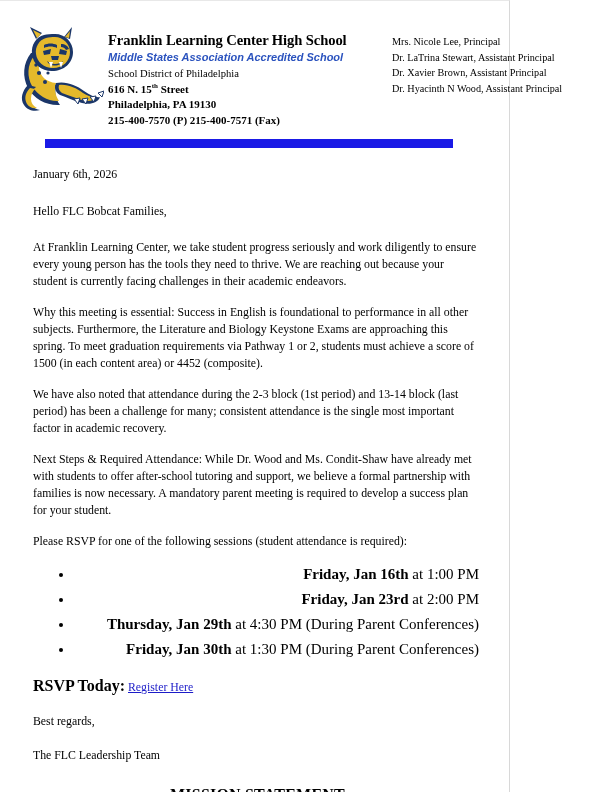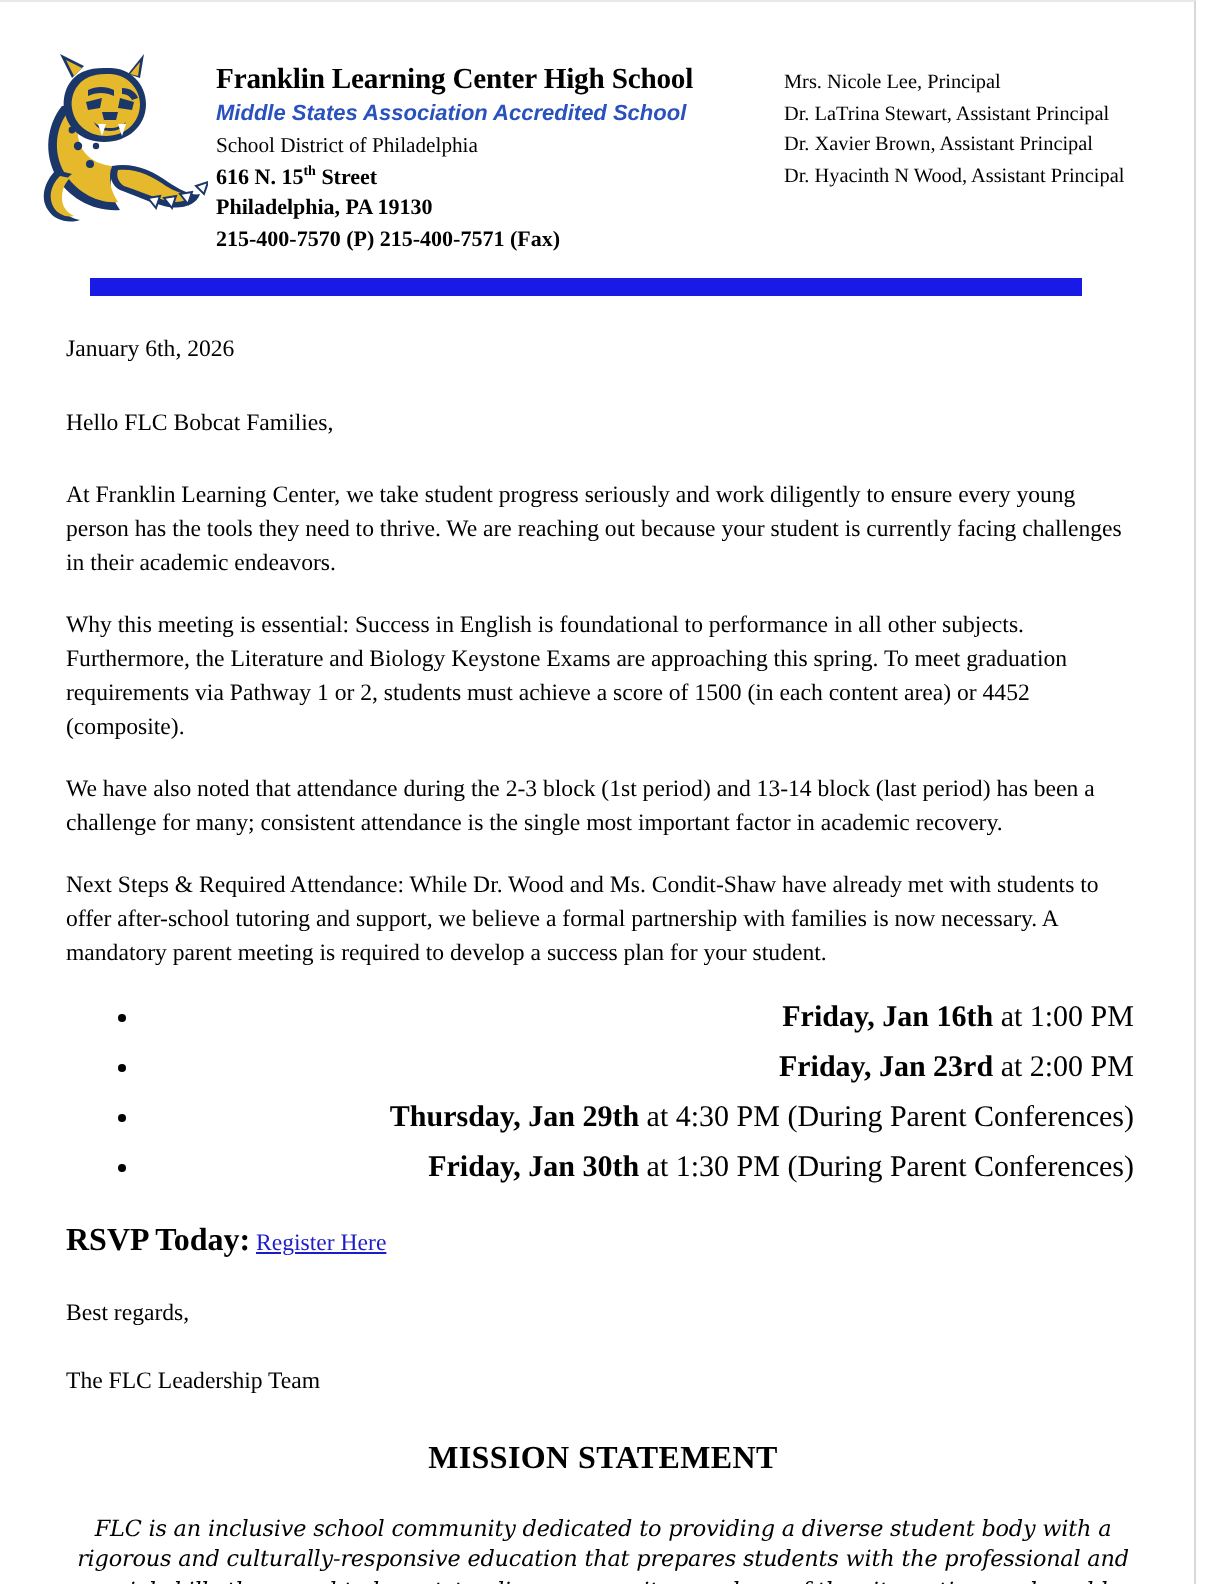--- a/index.html
+++ b/index.html
@@ -11,21 +11,21 @@
   body {
     width: 613px;
     height: 792px;
     font-family: "Liberation Serif", "DejaVu Serif", serif;
     color: #000000;
     position: relative;
     overflow: hidden;
   }
   .page {
     position: relative;
-    width: 598px;
+    width: 510px;
     height: 792px;
     box-sizing: border-box;
     border-right: 1px solid #d8d8d8;
     border-top: 1px solid #e8e8e8;
     background: #ffffff;
   }
 
   
   .letterhead {
     display: flex;
@@ -233,20 +233,21 @@
     <p class="greeting">Hello FLC Bobcat Families,</p>
 
     <p>At Franklin Learning Center, we take student progress seriously and work diligently to ensure every young person has the tools they need to thrive. We are reaching out because your student is currently facing challenges in their academic endeavors.</p>
 
     <p>Why this meeting is essential: Success in English is foundational to performance in all other subjects. Furthermore, the Literature and Biology Keystone Exams are approaching this spring. To meet graduation requirements via Pathway 1 or 2, students must achieve a score of 1500 (in each content area) or 4452 (composite).</p>
 
     <p>We have also noted that attendance during the 2-3 block (1st period) and 13-14 block (last period) has been a challenge for many; consistent attendance is the single most important factor in academic recovery.</p>
 
     <p>Next Steps &amp; Required Attendance: While Dr. Wood and Ms. Condit-Shaw have already met with students to offer after-school tutoring and support, we believe a formal partnership with families is now necessary. A mandatory parent meeting is required to develop a success plan for your student.</p>
 
+    <p>Please RSVP for one of the following sessions (student attendance is required):</p>
 
     <ul class="bullets">
       <li><b>Friday, Jan 16th</b><span> at 1:00 PM</span></li>
       <li><b>Friday, Jan 23rd</b><span> at 2:00 PM</span></li>
       <li><b>Thursday, Jan 29th</b><span> at 4:30 PM (During Parent Conferences)</span></li>
       <li><b>Friday, Jan 30th</b><span> at 1:30 PM (During Parent Conferences)</span></li>
     </ul>
 
     <p class="rsvp-today"><b>RSVP Today:</b> <a class="reg-link" href="#">Register Here</a></p>
 

